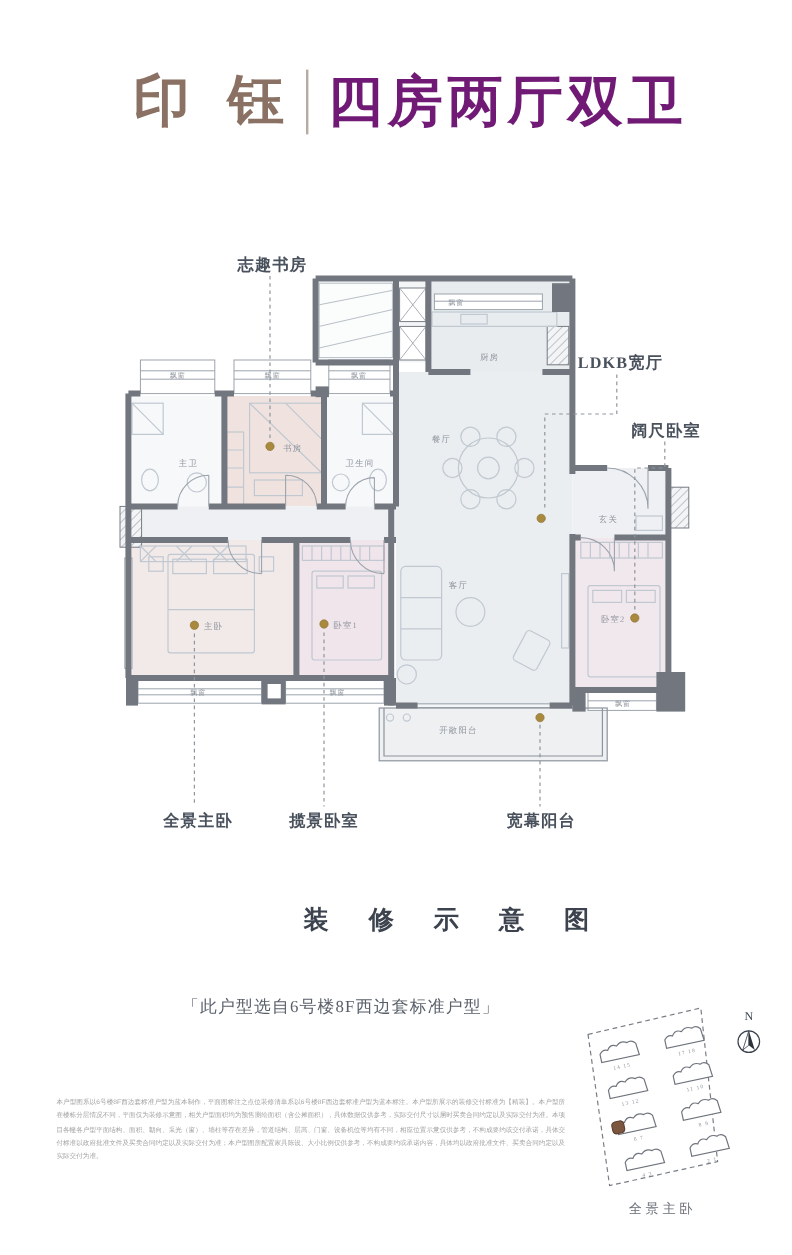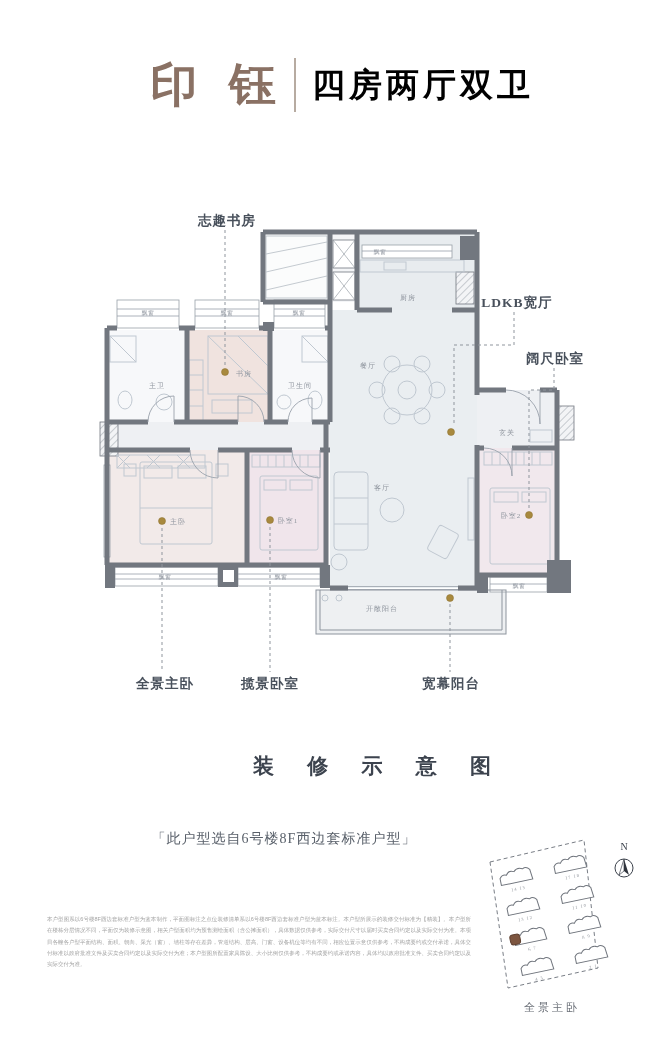--- a/index.html
+++ b/index.html
@@ -2,21 +2,21 @@
 <html><head>
 <meta charset="utf-8">
 <style>
   html,body{margin:0;padding:0;background:#ffffff;}
   #page{position:relative;width:660px;height:1046px;background:#ffffff;overflow:hidden;
         font-family:"Liberation Serif",serif;margin-left:12px;}
   
   .brand-row{position:absolute;left:0;top:58px;width:660px;display:flex;align-items:center;justify-content:center;}
   .brand{font-size:47px;font-weight:700;color:#8a7164;letter-spacing:10px;line-height:1;}
   .brand-divider{width:2px;height:54px;background:#b7aba1;margin:0 16px 0 8px;}
-  .layout-name{font-size:33px;font-weight:600;color:#000000;letter-spacing:4px;line-height:1;}
+  .layout-name{font-size:46px;font-weight:600;color:#701a75;letter-spacing:4px;line-height:1;}
   
   #fp{position:absolute;left:80px;top:210px;}
   .callout{font-size:13.5px;font-weight:600;fill:#49515c;letter-spacing:1px;}
   .roomlbl{font-size:7px;fill:#8f959e;letter-spacing:1px;}
   .baylbl{font-size:6px;fill:#949aa3;letter-spacing:.5px;}
   
   .caption-title{position:absolute;left:0;top:752px;width:660px;text-align:center;
     font-size:21px;font-weight:700;color:#3c434e;letter-spacing:14px;text-indent:14px;padding-left:30px;}
   .caption-note{position:absolute;left:0;top:830px;width:544px;text-align:center;
     font-size:14px;color:#59606a;letter-spacing:1px;}

